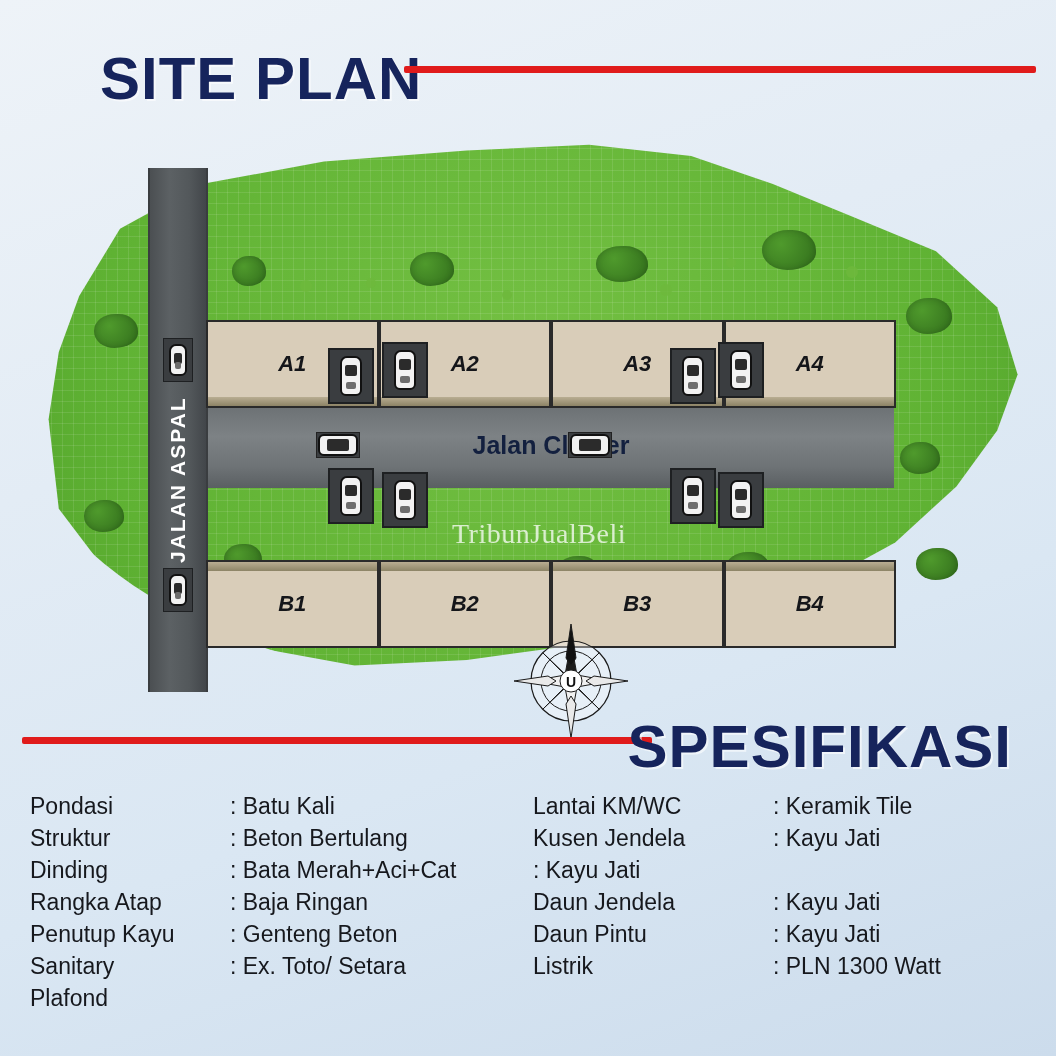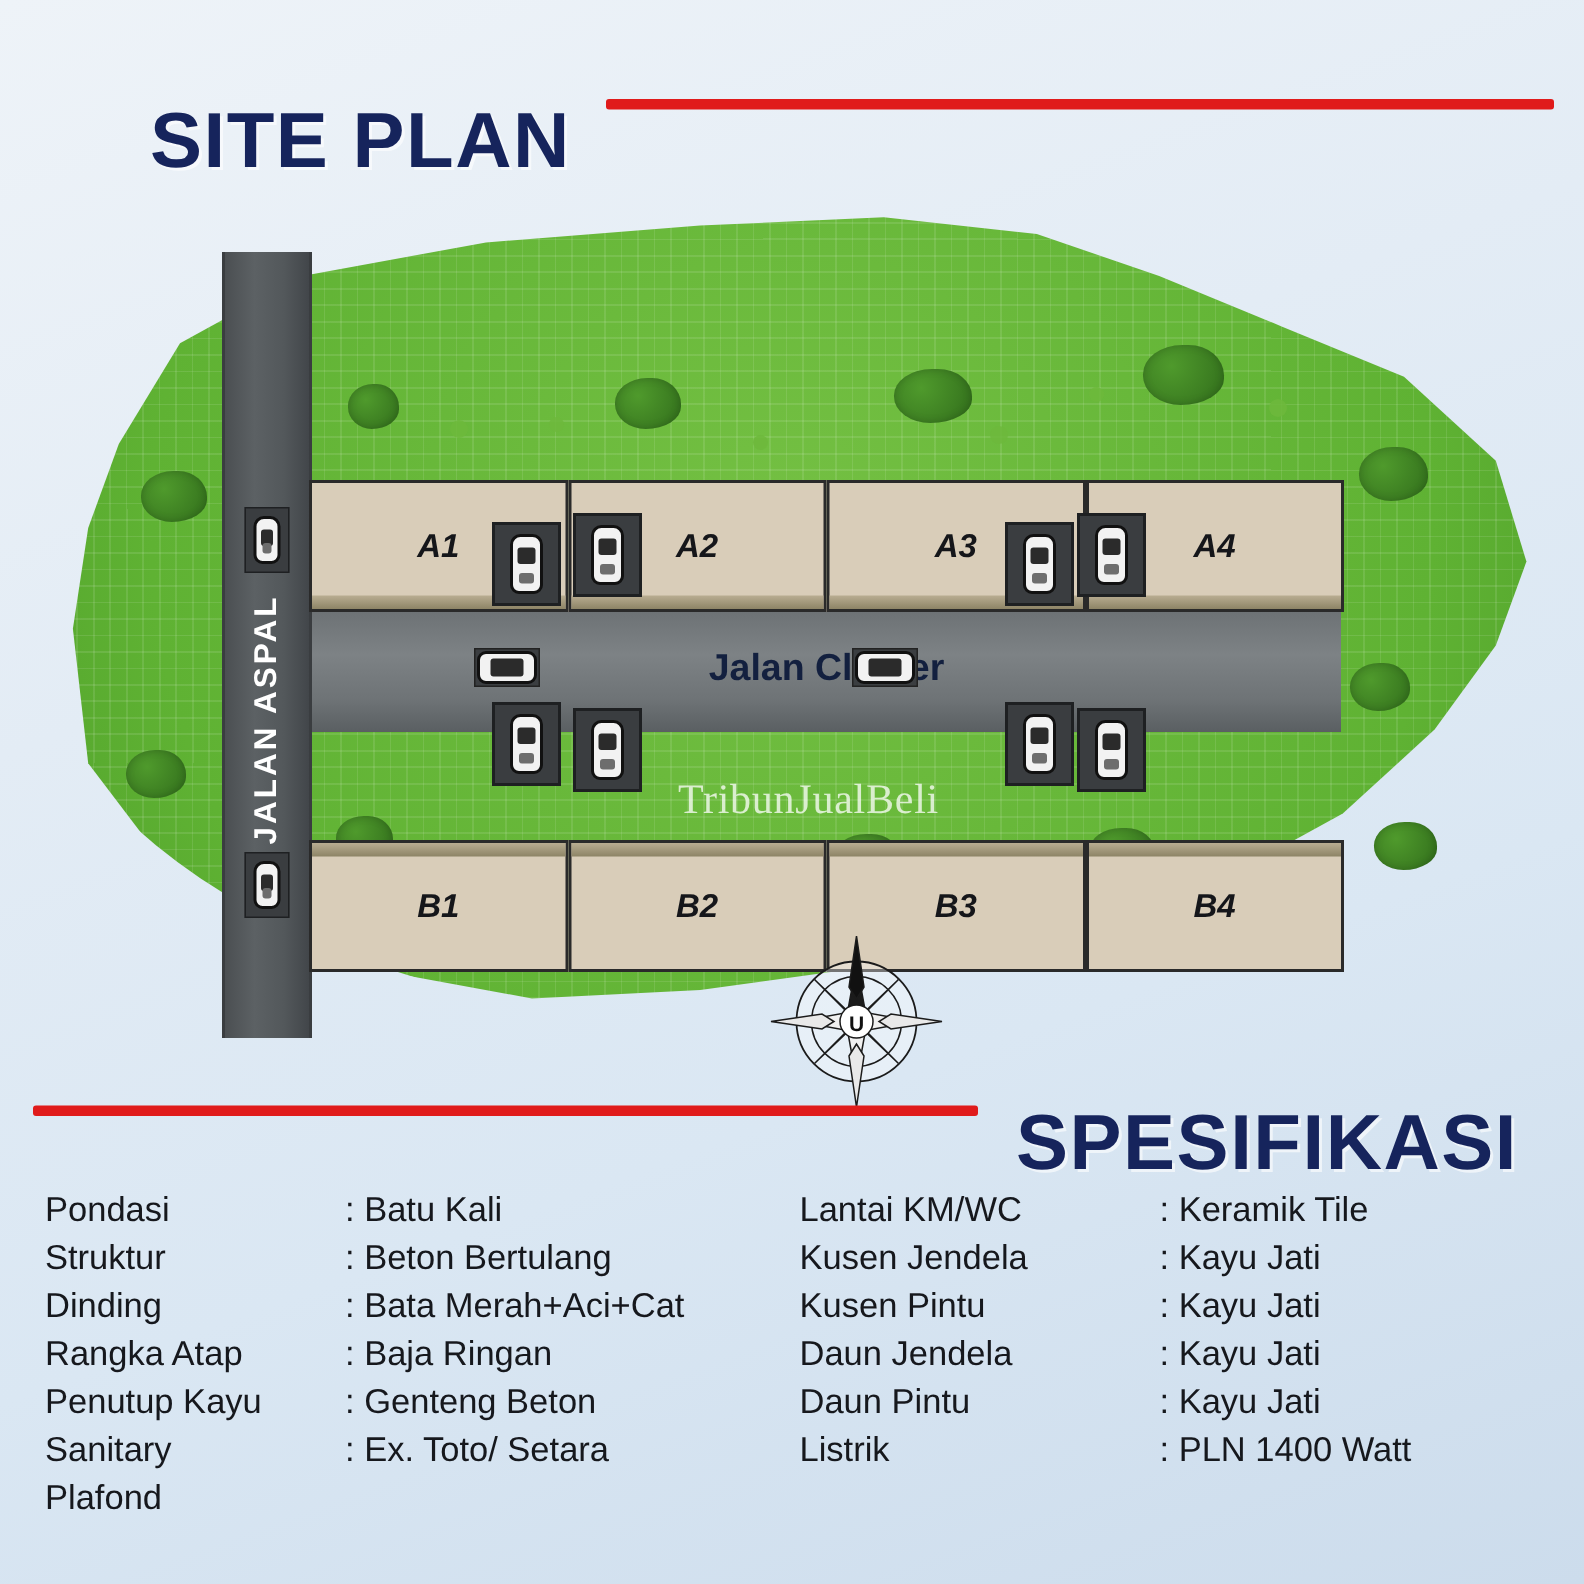--- a/index.html
+++ b/index.html
@@ -9,26 +9,25 @@
     overflow: hidden;
   }
   body {
     position: relative;
     background: linear-gradient(160deg, #eef3f8 0%, #e3ecf5 35%, #dae7f3 65%, #ccdcec 100%);
   }
 
   
   .title {
     position: absolute;
-    font-size: 52px;
+    font-size: 60px;
     font-weight: bold;
     letter-spacing: 1px;
     color: #16245c;
     text-shadow: 2px 2px 0 rgba(255,255,255,0.6);
-    margin-top: 20px;
   }
   #site-plan-title { left: 100px; top: 44px; }
   #spec-title { right: 44px; top: 712px; }
 
   .rule {
     position: absolute;
     height: 7px;
     background: #e01b1b;
     border-radius: 2px;
   }
@@ -405,29 +404,28 @@
   <div class="spec-col" id="spec-col-right">
     <div class="spec-row">
       <div class="spec-key">Lantai KM/WC</div>
       <div class="spec-val">: Keramik Tile</div>
     </div>
     <div class="spec-row">
       <div class="spec-key">Kusen Jendela</div>
       <div class="spec-val">: Kayu Jati</div>
     </div>
     <div class="spec-row">
-      <div class="spec-key">Kusen Pintu</div>
       <div class="spec-val">: Kayu Jati</div>
     </div>
     <div class="spec-row">
       <div class="spec-key">Daun Jendela</div>
       <div class="spec-val">: Kayu Jati</div>
     </div>
     <div class="spec-row">
       <div class="spec-key">Daun Pintu</div>
       <div class="spec-val">: Kayu Jati</div>
     </div>
     <div class="spec-row">
       <div class="spec-key">Listrik</div>
-      <div class="spec-val">: PLN 1400 Watt</div>
+      <div class="spec-val">: PLN 1300 Watt</div>
     </div>
   </div>
 </div>
 
 </body></html>

